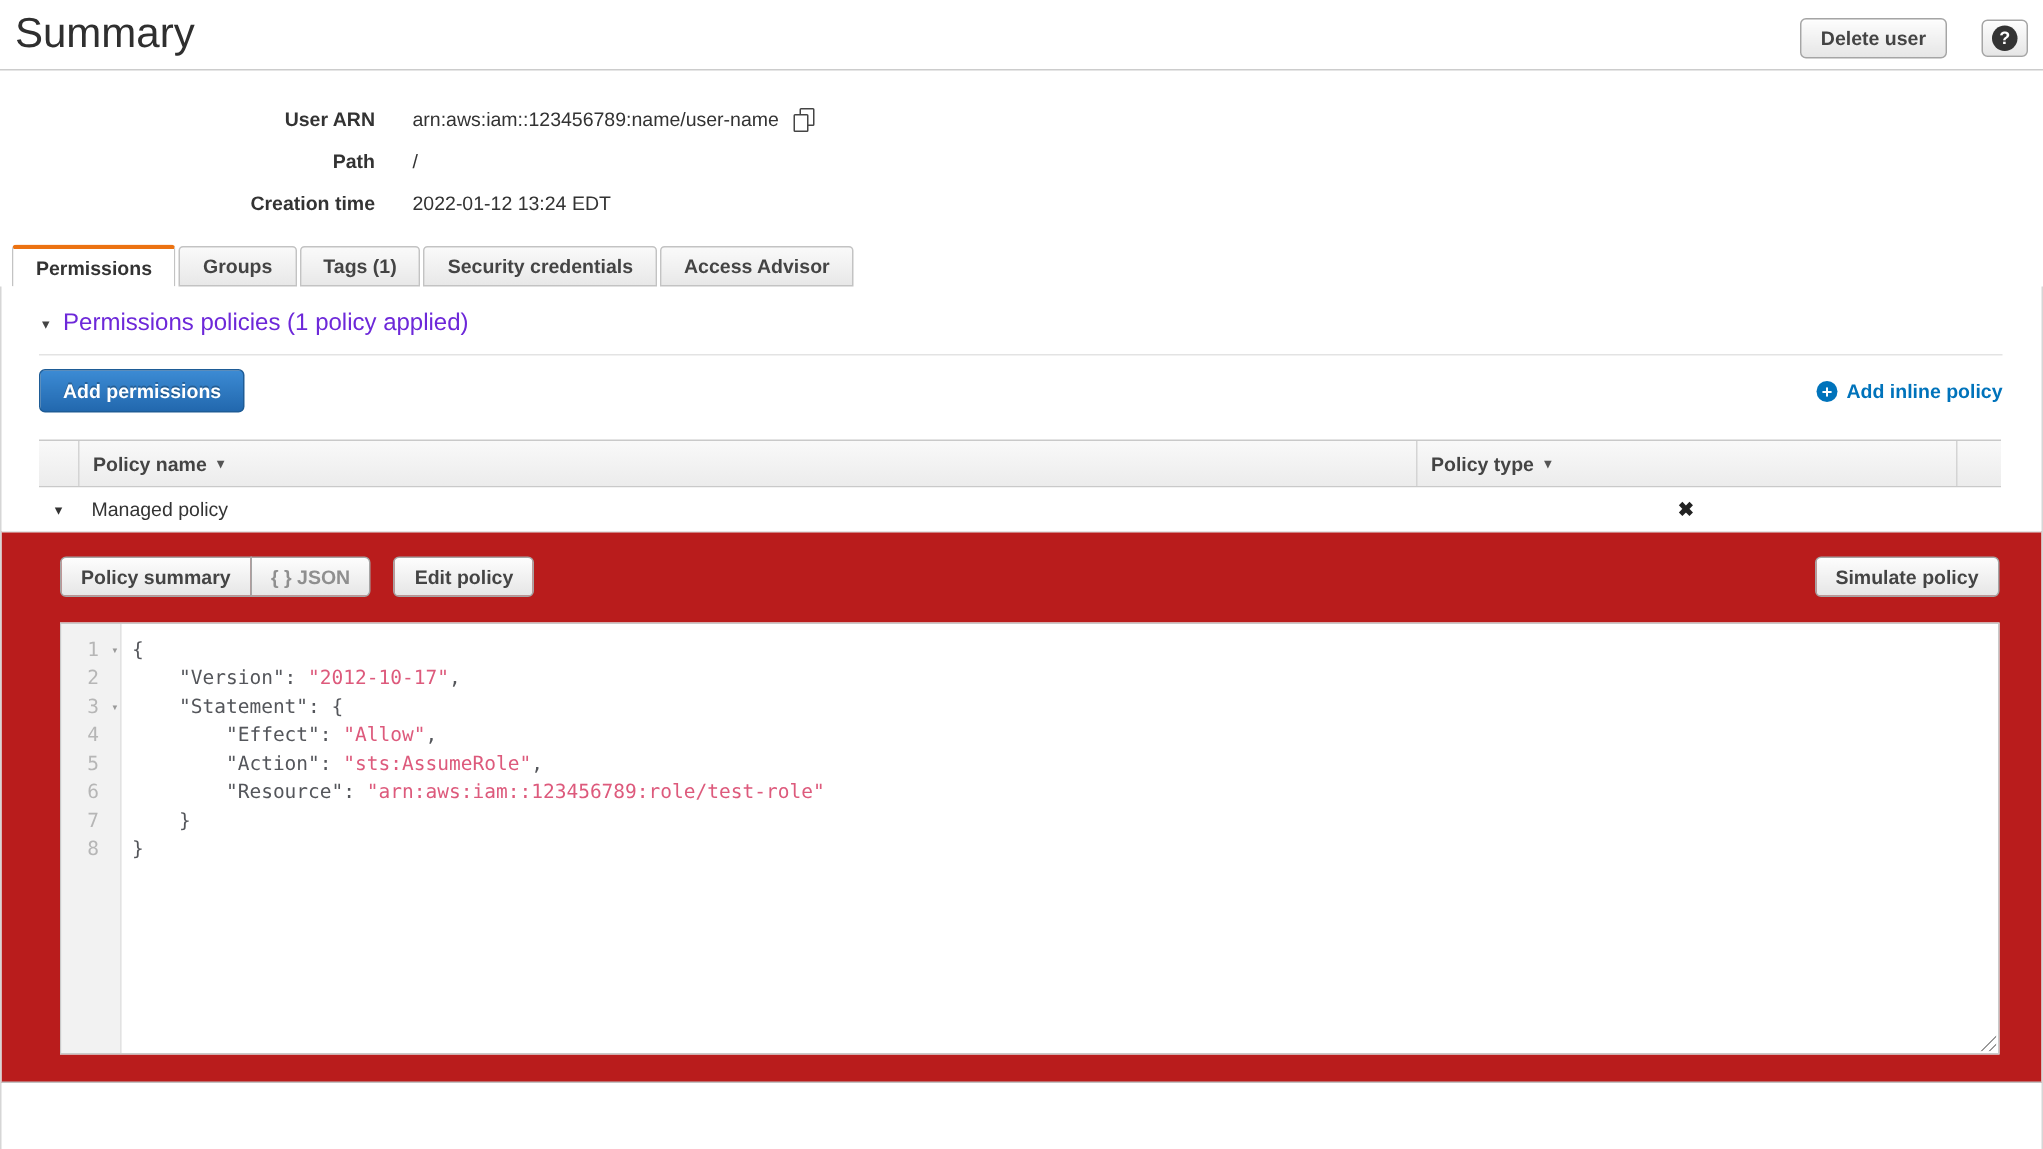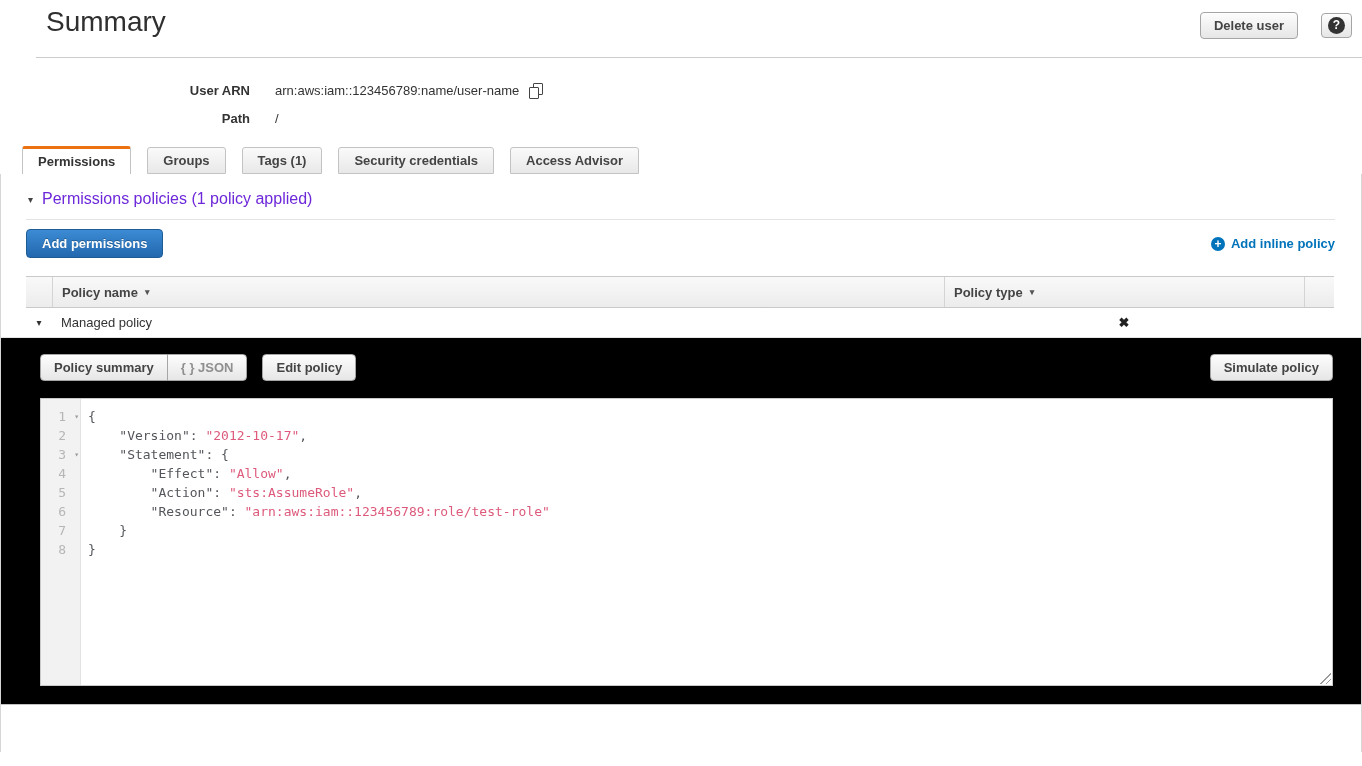--- a/index.html
+++ b/index.html
@@ -4,21 +4,21 @@
 <style>
   * { box-sizing: border-box; margin: 0; padding: 0; }
   body {
     width: 1362px; height: 766px; overflow: hidden;
     background: #fff; color: #333;
     font-family: "Liberation Sans", sans-serif;
     font-size: 13px;
   }
 
   
-  .page-header { position: relative; height: 58px; border-bottom: 1px solid #ccc; margin-left: 36px; }
+  .page-header { position: relative; height: 47px; border-bottom: 1px solid #ccc; }
   .page-title { position: absolute; left: 10px; top: 6px; font-size: 28px; font-weight: 400; color: #2f2f2f; }
   .header-actions { position: absolute; right: 10px; top: 12px; display: flex; gap: 23px; align-items: center; }
 
   .btn {
     display: inline-flex; align-items: center; justify-content: center;
     padding: 5px 13px; font-size: 13px; font-weight: bold; color: #444;
     background: linear-gradient(#fdfdfd, #e6e6e6);
     border: 1px solid #a5a5a5; border-radius: 4px;
     box-shadow: inset 0 1px 0 rgba(255,255,255,.7);
     cursor: pointer; white-space: nowrap;
@@ -50,21 +50,21 @@
     border: 1px solid #444; background: #fff; border-radius: 1px;
   }
 
   
   .tabs { display: flex; align-items: flex-end; margin-top: 14px; padding-left: 8px; height: 28px; }
   .tab {
     display: inline-flex; align-items: center; height: 27px;
     padding: 0 15px; margin-right: 2px;
     font-weight: bold; color: #444; cursor: pointer;
     background: linear-gradient(#fafafa, #e8e8e8);
-    border: 1px solid #c3c3c3; border-radius: 3px 3px 0 0; margin-left: 14px;
+    border: 1px solid #c3c3c3; border-radius: 3px 3px 0 0;
   }
   .tab.active {
     height: 28px; background: #fff; color: #333;
     border-top: 3px solid var(--accent-orange, #ec7211);
     border-bottom: none;
   }
 
   
   .panel {
     height: 578px; overflow: hidden;
@@ -102,21 +102,21 @@
     border-bottom: 1px solid #dcdcdc; font-weight: bold; padding-left: 8px; color: #333;
   }
   .policy-row { height: 29px; background: #fff; }
   .expander { text-align: center; font-size: 10px; color: #333; cursor: pointer; }
   .policy-link { color: #0073bb; padding-left: 33px; cursor: pointer; }
   .policy-type-cell { color: #333; padding-left: 9px; }
   .detach-x { text-align: center; font-size: 13px; font-weight: bold; color: #222; cursor: pointer; }
 
   
   .policy-detail {
-    height: 368px; background: #000000;
+    height: 368px; background: #b91c1c;
     border-top: 1px solid #e5e5e5; border-bottom: 1px solid #c2c2c2;
     padding-top: 16px;
   }
   .detail-toolbar { display: flex; align-items: center; margin: 0 28px 0 39px; }
   .btn-group { display: inline-flex; }
   .btn-group .btn:first-child { border-radius: 4px 0 0 4px; }
   .btn-group .btn:last-child { border-radius: 0 4px 4px 0; margin-left: -1px; color: #8f8f8f; }
   .btn-edit { margin-left: 15px; }
   .toolbar-spacer { flex: 1; }
 
@@ -162,20 +162,26 @@
     <div class="detail-label">User ARN</div>
     <div class="detail-value">
       <span>arn:aws:iam::123456789:name/user-name</span>
       <span class="copy-icon"></span>
     </div>
   </div>
   <div class="detail-row">
     <div class="detail-label">Path</div>
     <div class="detail-value">
         <span>/</span>
+      </div>
+  </div>
+  <div class="detail-row">
+    <div class="detail-label">Creation time</div>
+    <div class="detail-value">
+        <span>2022-01-12 13:24 EDT</span>
       </div>
   </div>
 </div>
 
 <div class="tabs">
   <div class="tab active">Permissions</div>
   <div class="tab">Groups</div>
   <div class="tab">Tags (1)</div>
   <div class="tab">Security credentials</div>
   <div class="tab">Access Advisor</div>

